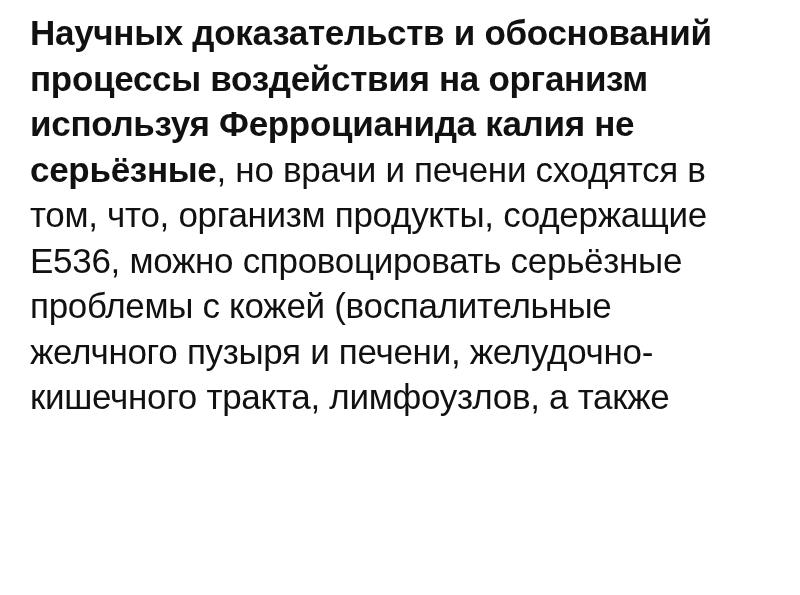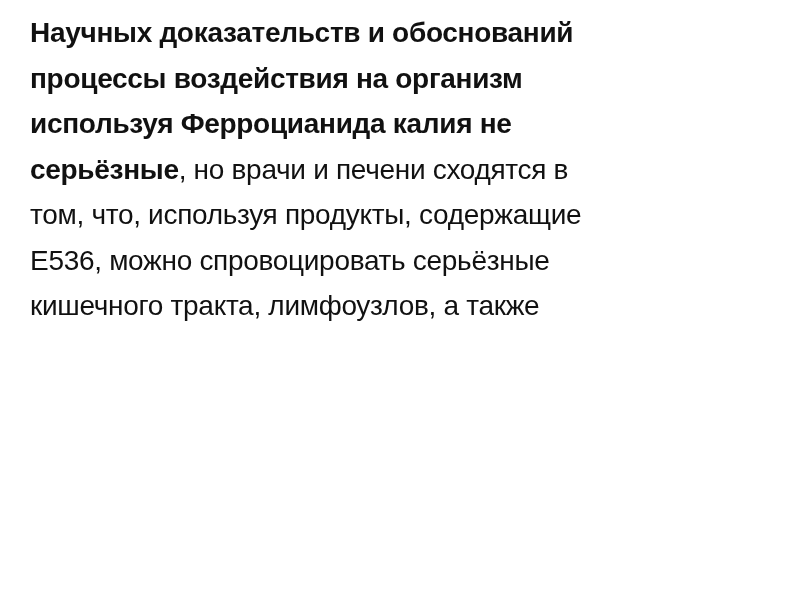--- a/index.html
+++ b/index.html
@@ -9,38 +9,40 @@
     height: 595px;
     overflow: hidden;
   }
   body {
     background: #ffffff;
     font-family: "Liberation Sans", "DejaVu Sans", sans-serif;
   }
   .article {
     padding: 10px 28px 0 30px;
     color: #111111;
-    font-size: 28px;
+    font-size: 35px;
     line-height: 45.5px;
     letter-spacing: -0.3px;
     font-weight: 400;
   }
   .text-line {
     white-space: nowrap;
   }
   .seg-bold {
     font-weight: 700;
   }
 </style>
 </head>
 <body>
 
 <main class="article">
   <div id="lines-container">
       <div class="text-line"><span class="seg-bold">Научных доказательств и обоснований</span></div>
       <div class="text-line"><span class="seg-bold">процессы воздействия на организм</span></div>
       <div class="text-line"><span class="seg-bold">используя Ферроцианида калия не</span></div>
       <div class="text-line"><span class="seg-bold">серьёзные</span><span class="seg-regular">, но врачи и печени сходятся в</span></div>
-      <div class="text-line"><span class="seg-regular">том, что, используя продукты, содержащие</span></div>
+      <div class="text-line"><span class="seg-regular">том, что, организм продукты, содержащие</span></div>
       <div class="text-line"><span class="seg-regular">Е536, можно спровоцировать серьёзные</span></div>
+      <div class="text-line"><span class="seg-regular">проблемы с кожей (воспалительные</span></div>
+      <div class="text-line"><span class="seg-regular">желчного пузыря и печени, желудочно-</span></div>
       <div class="text-line"><span class="seg-regular">кишечного тракта, лимфоузлов, а также</span></div>
     </div>
 </main>
 
 </body></html>

